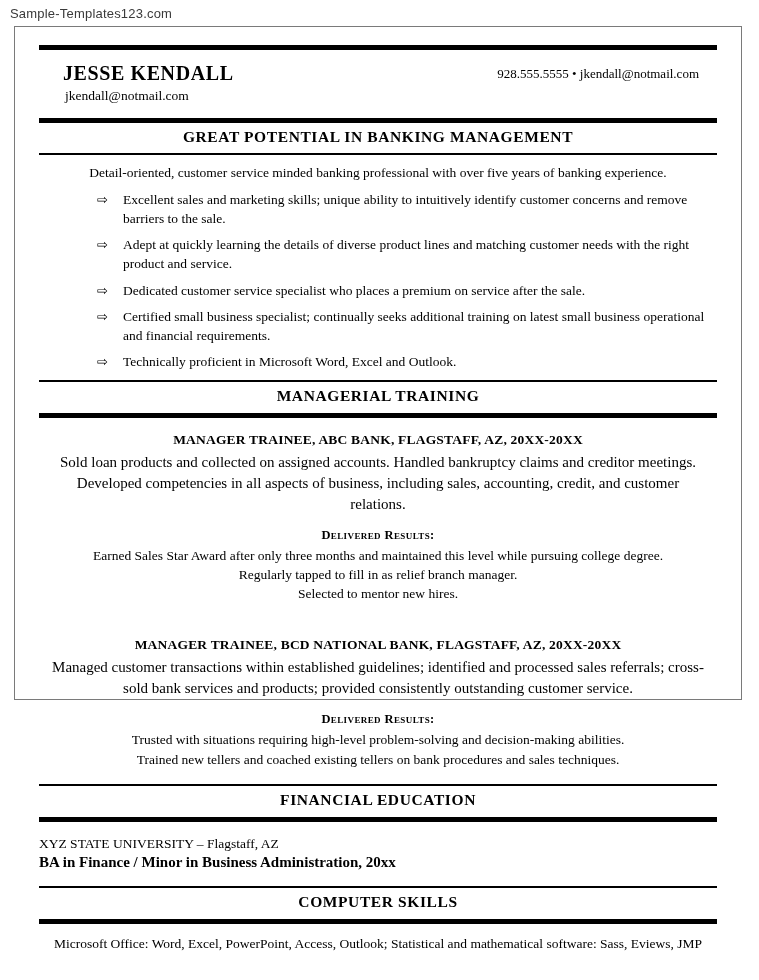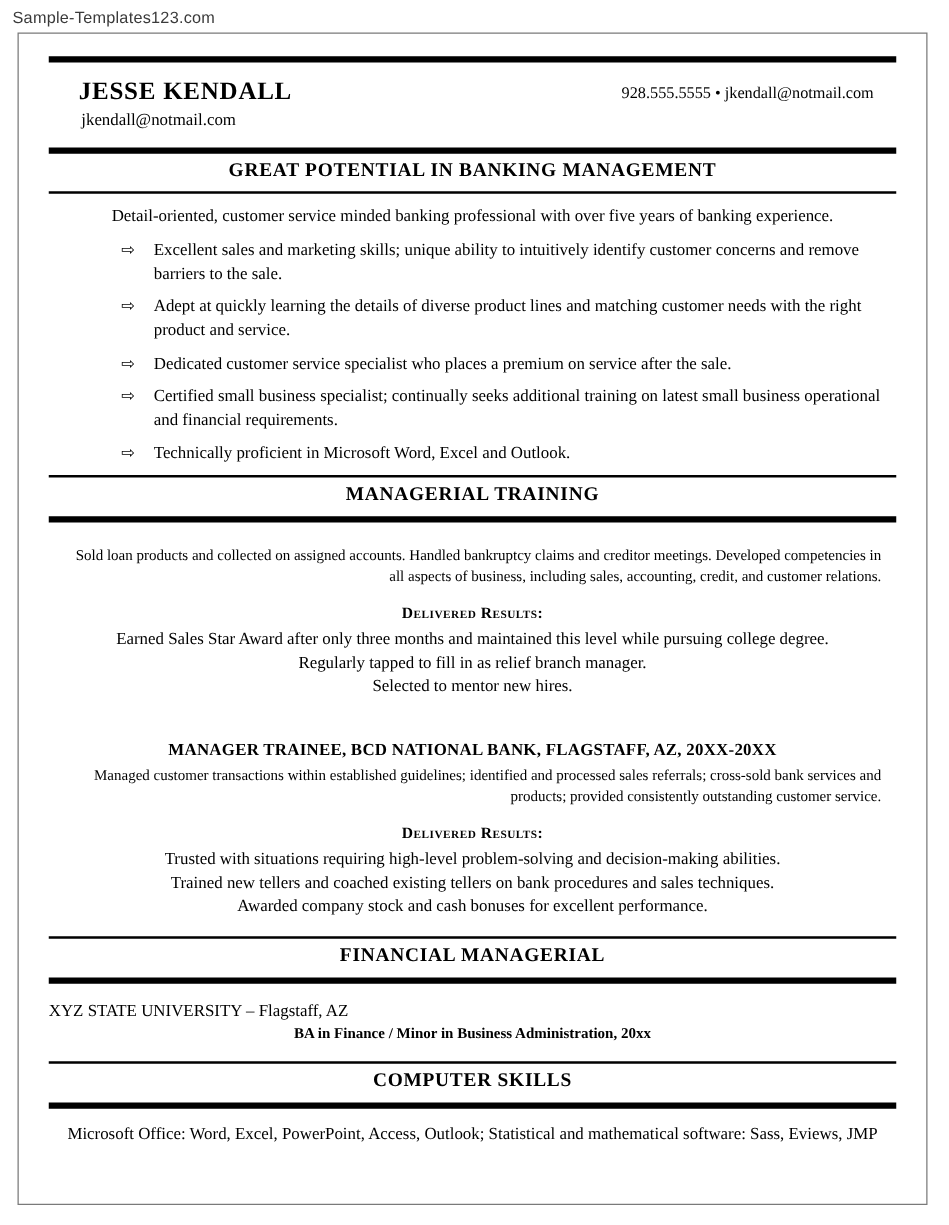--- a/index.html
+++ b/index.html
@@ -22,21 +22,21 @@
     font-family: "Liberation Sans", sans-serif;
     font-size: 13px;
     color: #3a3a3a;
     letter-spacing: 0.2px;
   }
   .page {
     position: absolute;
     top: 26px;
     left: 14px;
     width: 728px;
-    height: 938px;
+    height: 674px;
     border: 1px solid #7a7a7a;
     box-sizing: border-box;
     background: #fff;
   }
   .inner {
     position: absolute;
     top: 0;
     left: 0;
     right: 0;
     bottom: 0;
@@ -112,22 +112,22 @@
   .job {
     margin-top: 14px;
   }
   .job-title {
     text-align: center;
     font-weight: bold;
     font-size: 13.5px;
     letter-spacing: 0.2px;
   }
   .job-desc {
-    text-align: right;
-    font-size: 12px;
+    text-align: center;
+    font-size: 15px;
     line-height: 1.4;
     padding: 4px 12px 0 12px;
   }
   .results-label {
     text-align: center;
     font-weight: bold;
     font-size: 12.5px;
     font-variant: small-caps;
     letter-spacing: 0.4px;
     margin-top: 13px;
@@ -141,22 +141,22 @@
     text-align: center;
     font-size: 13.5px;
     line-height: 1.42;
   }
   .edu {
     text-align: left;
     font-size: 13.5px;
     padding-top: 14px;
   }
   .edu-degree {
-    text-align: center;
-    font-size: 12px;
+    text-align: left;
+    font-size: 15px;
     font-weight: bold;
     padding-top: 2px;
   }
   .skills {
     text-align: center;
     font-size: 13.5px;
     line-height: 1.45;
     padding-top: 10px;
   }
   .spacer-lg { height: 20px; }
@@ -211,46 +211,46 @@
         <span class="arrow">⇨</span>
         <span>Technically proficient in Microsoft Word, Excel and Outlook.</span>
       </li>
     </ul>
 
     <div class="rule-thin"></div>
     <div class="section-title">MANAGERIAL TRAINING</div>
     <div class="rule-thick"></div>
 
     <div class="job">
+      <div class="job-title">MANAGER TRAINEE, ABC BANK, FLAGSTAFF, AZ, 20XX-20XX</div>
       <div class="job-desc">Sold loan products and collected on assigned accounts. Handled bankruptcy claims and creditor meetings. Developed competencies in all aspects of business, including sales, accounting, credit, and customer relations.</div>
       <div class="results-label">Delivered Results:</div>
       <ul class="results-list">
         <li>Earned Sales Star Award after only three months and maintained this level while pursuing college degree.</li>
         <li>Regularly tapped to fill in as relief branch manager.</li>
         <li>Selected to mentor new hires.</li>
       </ul>
     </div>
 
     <div class="spacer-lg"></div>
 
     <div class="job">
       <div class="job-title">MANAGER TRAINEE, BCD NATIONAL BANK, FLAGSTAFF, AZ, 20XX-20XX</div>
       <div class="job-desc">Managed customer transactions within established guidelines; identified and processed sales referrals; cross-sold bank services and products; provided consistently outstanding customer service.</div>
       <div class="results-label">Delivered Results:</div>
       <ul class="results-list">
         <li>Trusted with situations requiring high-level problem-solving and decision-making abilities.</li>
         <li>Trained new tellers and coached existing tellers on bank procedures and sales techniques.</li>
-        <li>Awarded company stock and cash bonuses for excellent performance.</li>
       </ul>
     </div>
 
     <div class="spacer-md"></div>
 
     <div class="rule-thin"></div>
-    <div class="section-title">FINANCIAL MANAGERIAL</div>
+    <div class="section-title">FINANCIAL EDUCATION</div>
     <div class="rule-thick"></div>
 
     <div class="edu">XYZ STATE UNIVERSITY – Flagstaff, AZ</div>
     <div class="edu-degree">BA in Finance / Minor in Business Administration, 20xx</div>
 
     <div class="spacer-md"></div>
 
     <div class="rule-thin"></div>
     <div class="section-title">COMPUTER SKILLS</div>
     <div class="rule-thick"></div>

